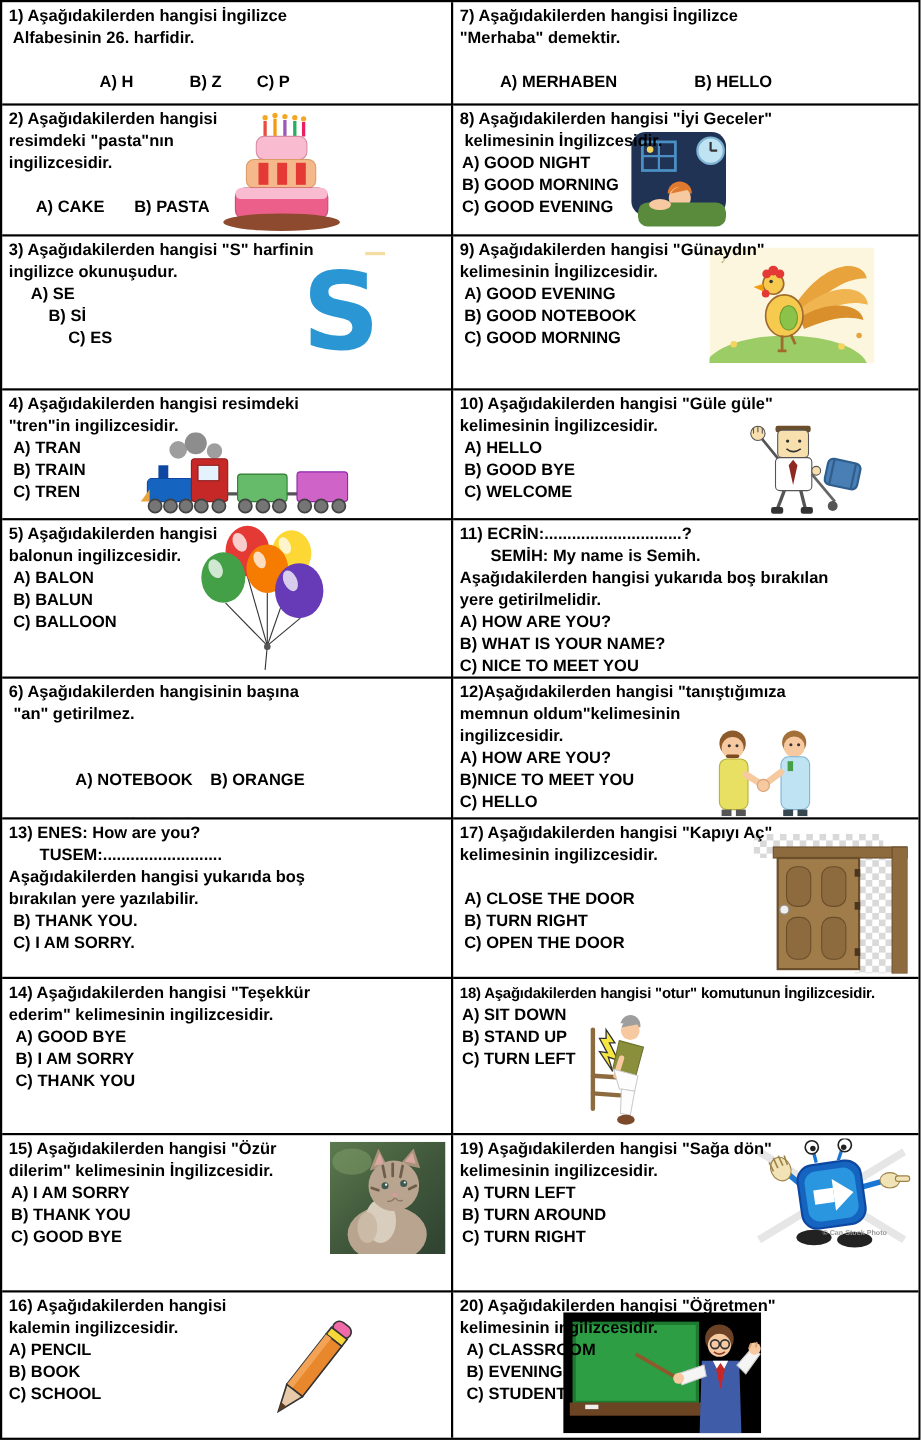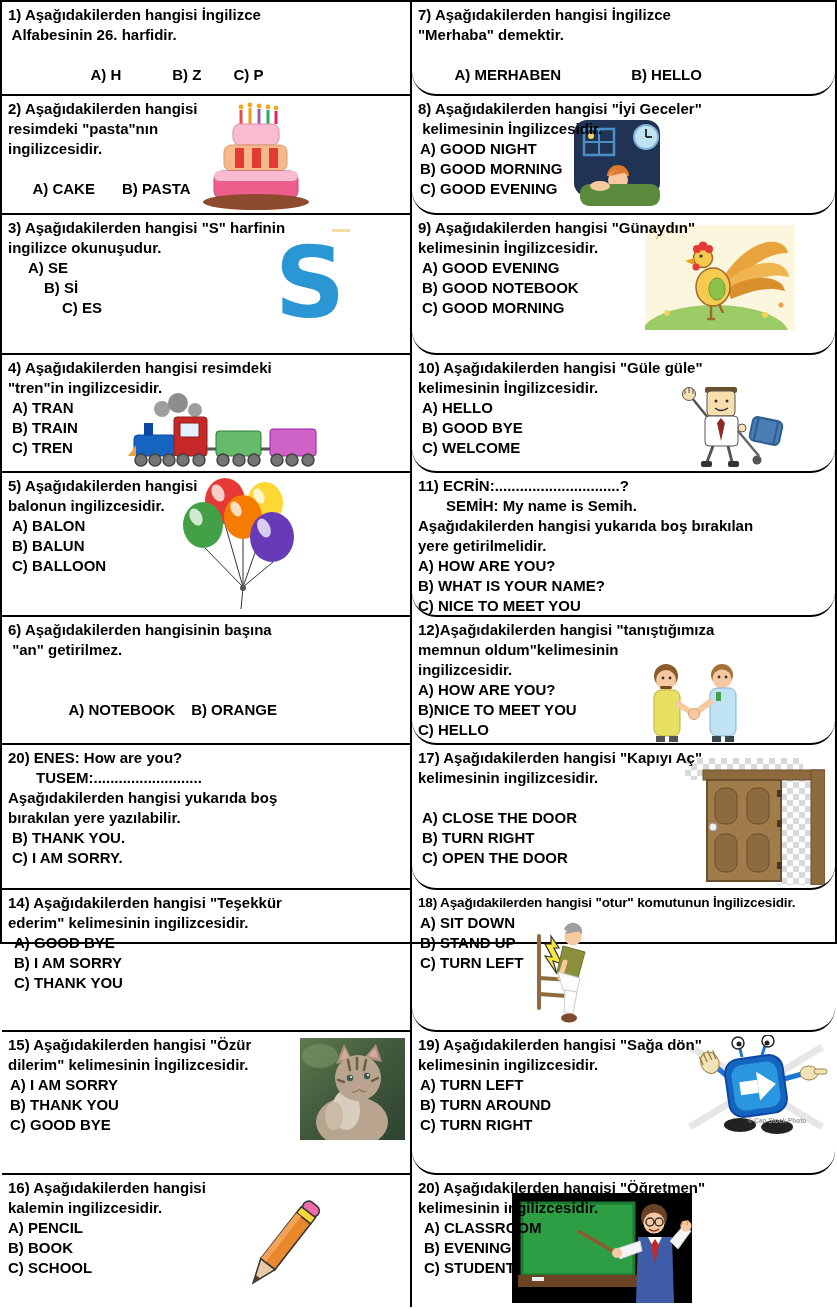--- a/index.html
+++ b/index.html
@@ -1,22 +1,22 @@
 <!DOCTYPE html>
 <html><head>
 <meta charset="utf-8">
 <style>
   html,body{margin:0;padding:0;background:#fff;}
   body{width:837px;height:1309px;font-family:"Liberation Sans",sans-serif;color:#000;}
-  .sheet{width:837px;height:944px;box-sizing:border-box;border:2px solid #000;display:grid;
+  .sheet{width:837px;height:1309px;box-sizing:border-box;border:2px solid #000;display:grid;
          grid-template-columns:410px 423px;
          grid-template-rows:94px 119px 140px 118px 144px 128px 145px 142px 143px 132px;}
   .cell{position:relative;box-sizing:border-box;border-right:2px solid #000;border-bottom:2px solid #000;
         padding:3px 4px 0 6px;font-weight:bold;font-size:15px;line-height:20px;overflow:hidden;}
-  .cell:nth-child(2n){border-right:none;border-radius:24px;}
+  .cell:nth-child(2n){border-right:none;}
   .cell:nth-last-child(-n+2){border-bottom:none;}
   .ln{white-space:pre;position:relative;z-index:2;}
   .optrow{white-space:pre;position:relative;z-index:2;}
   .opt{margin-left:6px;}
   .ml0{margin-left:0}.ml2{margin-left:2px}.ml4{margin-left:4px}
   .ind-a{margin-left:20px}.ind-b{margin-left:36px}.ind-c{margin-left:54px}
   .ind28{margin-left:28px}
   .q1-opts{margin-left:58px}.q1-opts .s1{margin-right:51px}.q1-opts .s2{margin-right:32px}
   .q7-opts{margin-left:12px}.q7-opts .s1{margin-right:70px}
   .q2-opts .s1{margin-right:27px}
@@ -289,21 +289,21 @@
     </svg>
     <div class="ln">12)Aşağıdakilerden hangisi "tanıştığımıza</div>
     <div class="ln">memnun oldum"kelimesinin</div>
     <div class="ln">ingilizcesidir.</div>
     <div class="ln ml0">A) HOW ARE YOU?</div>
     <div class="ln ml0">B)NICE TO MEET YOU</div>
     <div class="ln ml0">C) HELLO</div>
   </div>
 
   <div class="cell">
-    <div class="ln">20) ENES: How are you?</div>
+    <div class="ln">13) ENES: How are you?</div>
     <div class="ln ind28">TUSEM:..........................</div>
     <div class="ln">Aşağıdakilerden hangisi yukarıda boş</div>
     <div class="ln">bırakılan yere yazılabilir.</div>
     <div class="ln opt ml4">B) THANK YOU.</div>
     <div class="ln opt ml4">C) I AM SORRY.</div>
   </div>
 
   <div class="cell">
     <svg class="img" style="left:273px;top:13px" width="140" height="127" viewBox="0 0 140 127">
       <defs>

